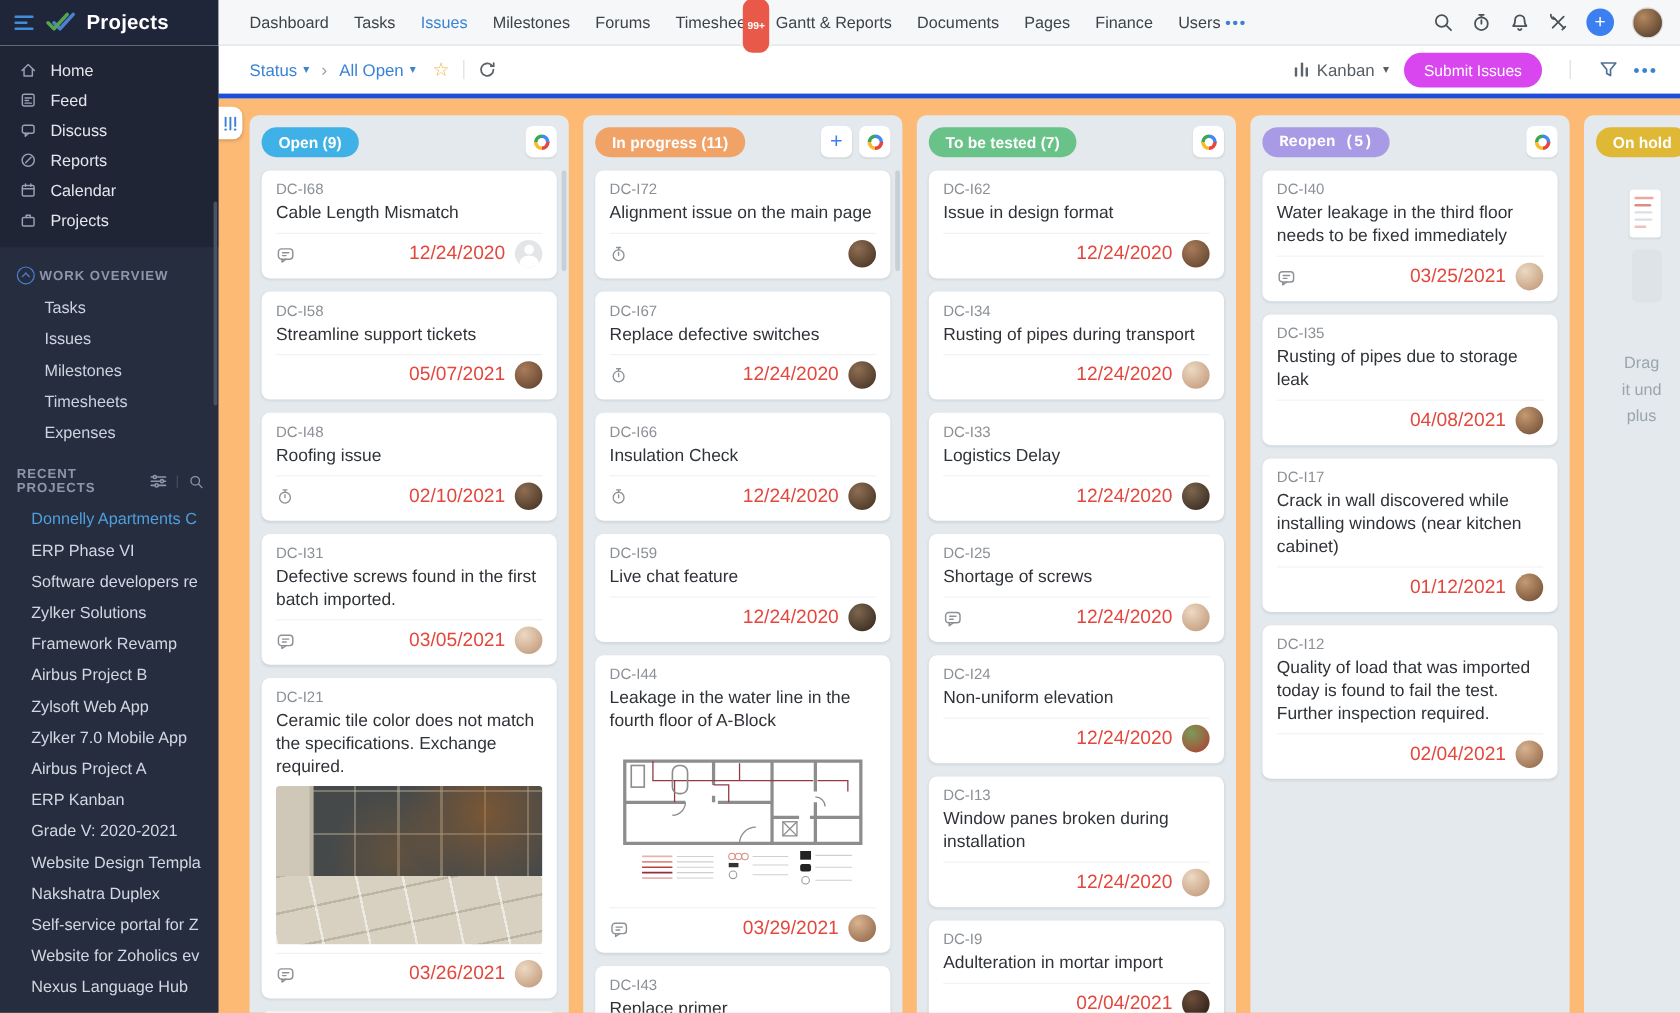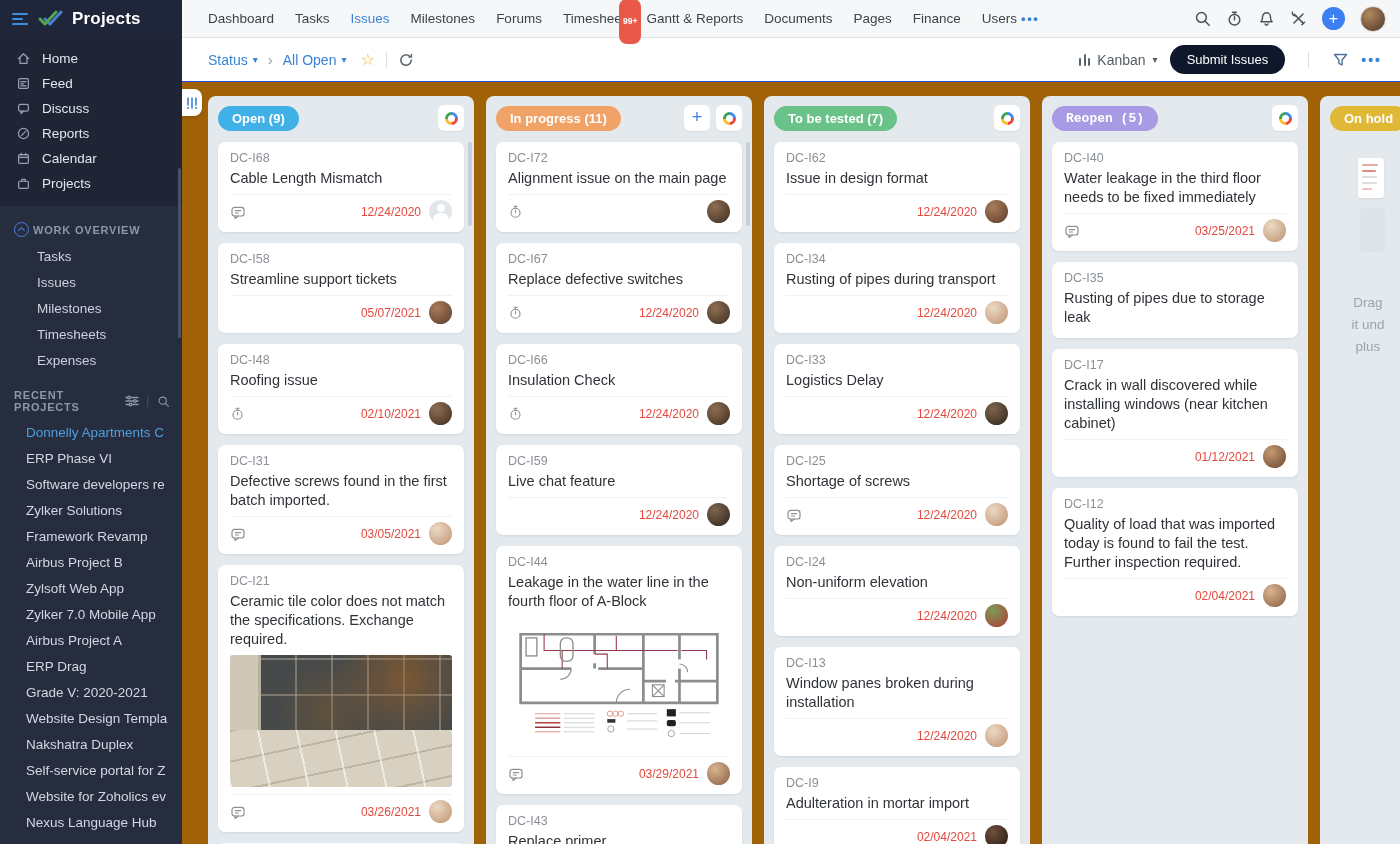--- a/index.html
+++ b/index.html
@@ -35,62 +35,62 @@
   .side-sub { padding:5.5px 16px 5.5px 37px; color:#cdd3de; font-size:13.5px; cursor:pointer; white-space:nowrap; }
   .rp-head { justify-content:space-between; }
   .rp-icons { display:flex; align-items:center; gap:7px; }
   .rp-icons svg { stroke:#8d96aa; fill:none; stroke-width:1.3; stroke-linecap:round; cursor:pointer; }
   .rp-div { color:#4a5164; font-weight:400; }
   .recent-item { padding:5.5px 14px 5.5px 26px; color:#d2d7e1; font-size:13.5px; cursor:pointer; white-space:nowrap; overflow:hidden; }
   .recent-item.active { color:#4f9edd; }
   .side-scroll-thumb { position:absolute; right:1px; top:130px; width:3px; height:170px; background:#4a5268; border-radius:2px; }
 
   
-  .toolbar { position:fixed; top:38px; left:182px; width:1218px; height:44px; background:#fff; border-bottom:1px solid #1d4ed8; display:flex; align-items:center; padding:0 18px 0 26px; z-index:10; }
+  .toolbar { position:fixed; top:38px; left:182px; width:1218px; height:44px; background:#fff; border-bottom:4px solid #1d4ed8; display:flex; align-items:center; padding:0 18px 0 26px; z-index:10; }
   .crumb { color:#3a83d4; font-size:14px; cursor:pointer; display:flex; align-items:center; gap:5px; }
   .caret { font-size:10px; color:#3a83d4; }
   .crumb-chev { color:#9aa1a8; margin:0 10px; font-size:15px; }
   .star-icon { color:#eeb33c; font-size:16px; margin-left:14px; cursor:pointer; }
   .tb-div { width:1px; height:16px; background:#dcdfe2; margin:0 11px; }
   .refresh-icon { display:flex; cursor:pointer; }
   .refresh-icon svg { stroke:#5b646b; fill:none; stroke-width:1.5; stroke-linecap:round; }
   .tb-right { margin-left:auto; display:flex; align-items:center; gap:12px; }
   .kanban-switch { display:flex; align-items:center; gap:7px; color:#565d63; font-size:14px; cursor:pointer; }
   .kb-glyph { display:flex; align-items:flex-end; gap:2.5px; }
   .kb-glyph i { display:block; width:2px; background:#5b646b; border-radius:1px; }
   .kb-glyph i:nth-child(1){ height:8px; } .kb-glyph i:nth-child(2){ height:12px; } .kb-glyph i:nth-child(3){ height:8px; }
   .caret-dark { font-size:10px; color:#565d63; }
-  .submit-btn { background:#0f172a; color:#fff; font-size:13px; padding:7px 17px; border-radius:16px; border:none; cursor:pointer; font-family:inherit; }
+  .submit-btn { background:#d946ef; color:#fff; font-size:13px; padding:7px 17px; border-radius:16px; border:none; cursor:pointer; font-family:inherit; }
   .funnel-icon { display:flex; cursor:pointer; }
   .funnel-icon svg { stroke:#4f6f94; fill:none; stroke-width:1.4; stroke-linejoin:round; }
   .tb-more { color:#3a83d4; font-size:14px; letter-spacing:2px; font-weight:700; cursor:pointer; }
 
   
-  .board { position:fixed; top:82px; left:182px; width:1218px; height:762px; background:#a16207; overflow:hidden; padding:14px 0 0 26px; }
+  .board { position:fixed; top:82px; left:182px; width:1218px; height:762px; background:#fdba74; overflow:hidden; padding:14px 0 0 26px; }
   .collapse-tab { position:absolute; left:0; top:7px; width:20px; height:27px; background:#fff; border-radius:0 8px 8px 0; box-shadow:0 1px 3px rgba(0,0,0,.18); display:flex; align-items:center; justify-content:center; cursor:pointer; z-index:5; }
   .columns { display:flex; gap:12px; height:100%; }
   .column { width:266px; flex:none; background:#e3e9ec; border-radius:8px 8px 0 0; padding:8px 10px; height:100%; position:relative; }
   .col-head { display:flex; align-items:center; justify-content:space-between; height:28px; margin-bottom:10px; }
   .col-pill { color:#fff; font-size:13px; font-weight:700; padding:5px 14px; border-radius:14px; white-space:nowrap; cursor:pointer; }
   .col-actions { display:flex; gap:6px; }
   .col-btn { width:26px; height:26px; background:#fff; border-radius:6px; display:flex; align-items:center; justify-content:center; box-shadow:0 1px 1px rgba(0,0,0,.06); cursor:pointer; }
   .plus-glyph { color:#3c7ff0; font-size:18px; line-height:1; margin-top:-2px; }
   .sync-ring { width:13px; height:13px; border-radius:50%; background:conic-gradient(#4688f1 0 25%, #e8453c 25% 50%, #f9bb2d 50% 75%, #3aa757 75% 100%); position:relative; }
   .sync-ring::after { content:""; position:absolute; inset:3px; background:#fff; border-radius:50%; }
   .col-scroll-thumb { position:absolute; right:2px; top:46px; width:4px; height:84px; background:#c7d0d6; border-radius:2px; }
   .cards { display:flex; flex-direction:column; gap:11px; }
   .card { background:#fff; border-radius:7px; padding:8px 12px 5px; box-shadow:0 1px 2px rgba(31,45,61,.09); cursor:pointer; }
   .card-id { color:#8b9096; font-size:12.5px; line-height:16px; margin-bottom:3px; }
   .card-title { color:#2f3338; font-size:14.5px; line-height:19px; margin-bottom:6px; }
   .card-img { margin:2px 0 7px; border-radius:3px; overflow:hidden; height:132px; position:relative; }
   .card-foot { border-top:1px solid #f1f2f3; padding:5px 0 4px; display:flex; align-items:center; min-height:29px; }
   .foot-icon { display:flex; }
   .foot-icon svg { stroke:#8b9196; fill:none; stroke-width:1.2; stroke-linecap:round; stroke-linejoin:round; }
   .foot-right { margin-left:auto; display:flex; align-items:center; gap:8px; }
-  .foot-date { color:#e2483d; font-size:12px; }
+  .foot-date { color:#e2483d; font-size:16px; }
   .avatar { width:23px; height:23px; border-radius:50%; flex:none; position:relative; overflow:hidden; }
   .avatar.empty::before { content:""; position:absolute; top:4px; left:7.5px; width:8px; height:8px; border-radius:50%; background:#fff; }
   .avatar.empty::after { content:""; position:absolute; top:13px; left:3.5px; width:16px; height:12px; border-radius:50%; background:#fff; }
 
   
   .tp-sidewall { position:absolute; left:0; top:0; width:14%; height:57%; background:#cfc8b8; border-right:3px solid #b9b1a0; }
   .tp-wall { position:absolute; left:14%; top:0; right:0; height:57%; background-color:#45494a;
     background-image:
       radial-gradient(circle at 75% 30%, rgba(164,98,36,.55), transparent 45%),
       radial-gradient(circle at 35% 75%, rgba(140,95,45,.4), transparent 40%),
@@ -312,21 +312,21 @@
 
         <div class="recent-item">Airbus Project B</div>
 
         <div class="recent-item">Zylsoft Web App</div>
 
         <div class="recent-item">Zylker 7.0 Mobile App</div>
 
 
         <div class="recent-item">Airbus Project A</div>
 
-        <div class="recent-item">ERP Drag</div>
+        <div class="recent-item">ERP Kanban</div>
 
         <div class="recent-item">Grade V: 2020-2021</div>
 
         <div class="recent-item">Website Design Templa</div>
 
         <div class="recent-item">Nakshatra Duplex</div>
 
         <div class="recent-item">Self-service portal for Z</div>
 
         <div class="recent-item">Website for Zoholics ev</div>
@@ -817,20 +817,27 @@
                   <span class="foot-date">03/25/2021</span>
                   <span class="avatar" style="background: radial-gradient(circle at 35% 30%, rgb(236, 217, 195), rgb(189, 146, 113));"></span>
                 </span>
               </div>
             </article>
 
             <article class="card">
               <div class="card-id">DC-I35</div>
               <div class="card-title">Rusting of pipes due to storage leak</div>
 
+              <div class="card-foot">
+
+                <span class="foot-right">
+                  <span class="foot-date">04/08/2021</span>
+                  <span class="avatar" style="background: radial-gradient(circle at 35% 30%, rgb(196, 154, 114), rgb(107, 71, 48));"></span>
+                </span>
+              </div>
             </article>
 
 
             <article class="card">
               <div class="card-id">DC-I17</div>
               <div class="card-title">Crack in wall discovered while installing windows (near kitchen cabinet)</div>
 
               <div class="card-foot">
 
                 <span class="foot-right">

